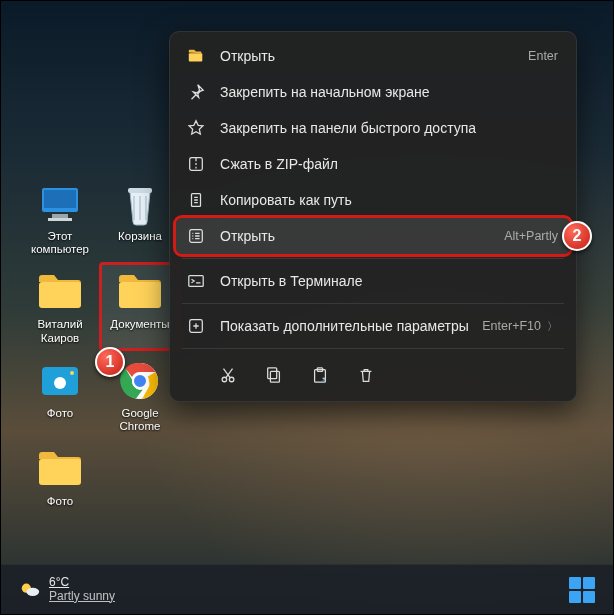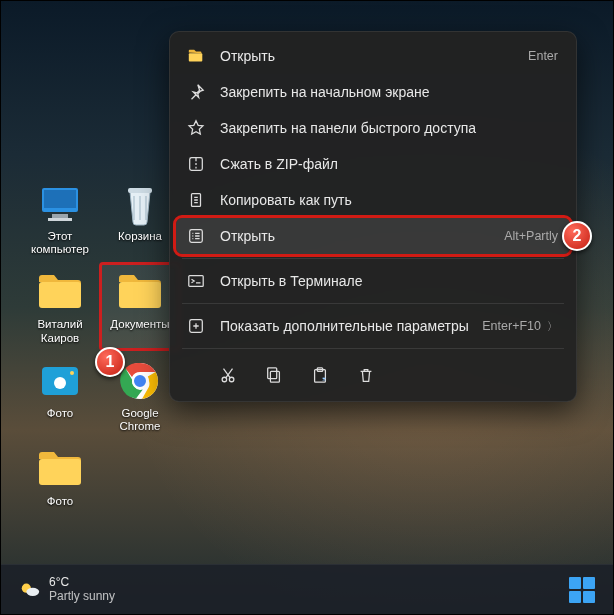--- a/index.html
+++ b/index.html
@@ -72,21 +72,21 @@
   .iconbar .ibtn { width:24px; height:24px; display:flex; align-items:center; justify-content:center; border-radius:4px; cursor:pointer; color:#ddd; }
 
   
   .taskbar {
     position:absolute; left:0; right:0; bottom:0; height:50px;
     background:rgba(28,33,40,0.92);
     border-top:1px solid rgba(255,255,255,0.06);
     display:flex; align-items:center; justify-content:space-between;
     padding:0 18px; color:#e8e8e8; z-index:2;
   }
-  .weather { display:flex; align-items:center; gap:8px; }
+  .weather { display:flex; align-items:center; gap:8px;text-decoration:underline; }
   .weather .w-ico { width:22px; height:22px; }
   .weather .w-text { font-size:12px; line-height:1.1; }
   .winstart { width:26px; height:26px; display:grid; grid-template-columns:1fr 1fr; grid-template-rows:1fr 1fr; gap:2px; cursor:pointer; }
   .winstart div { background:#3ca4f4; border-radius:1px; }
 
   svg { display:block; }
 </style>
 </head>
 <body>
 

